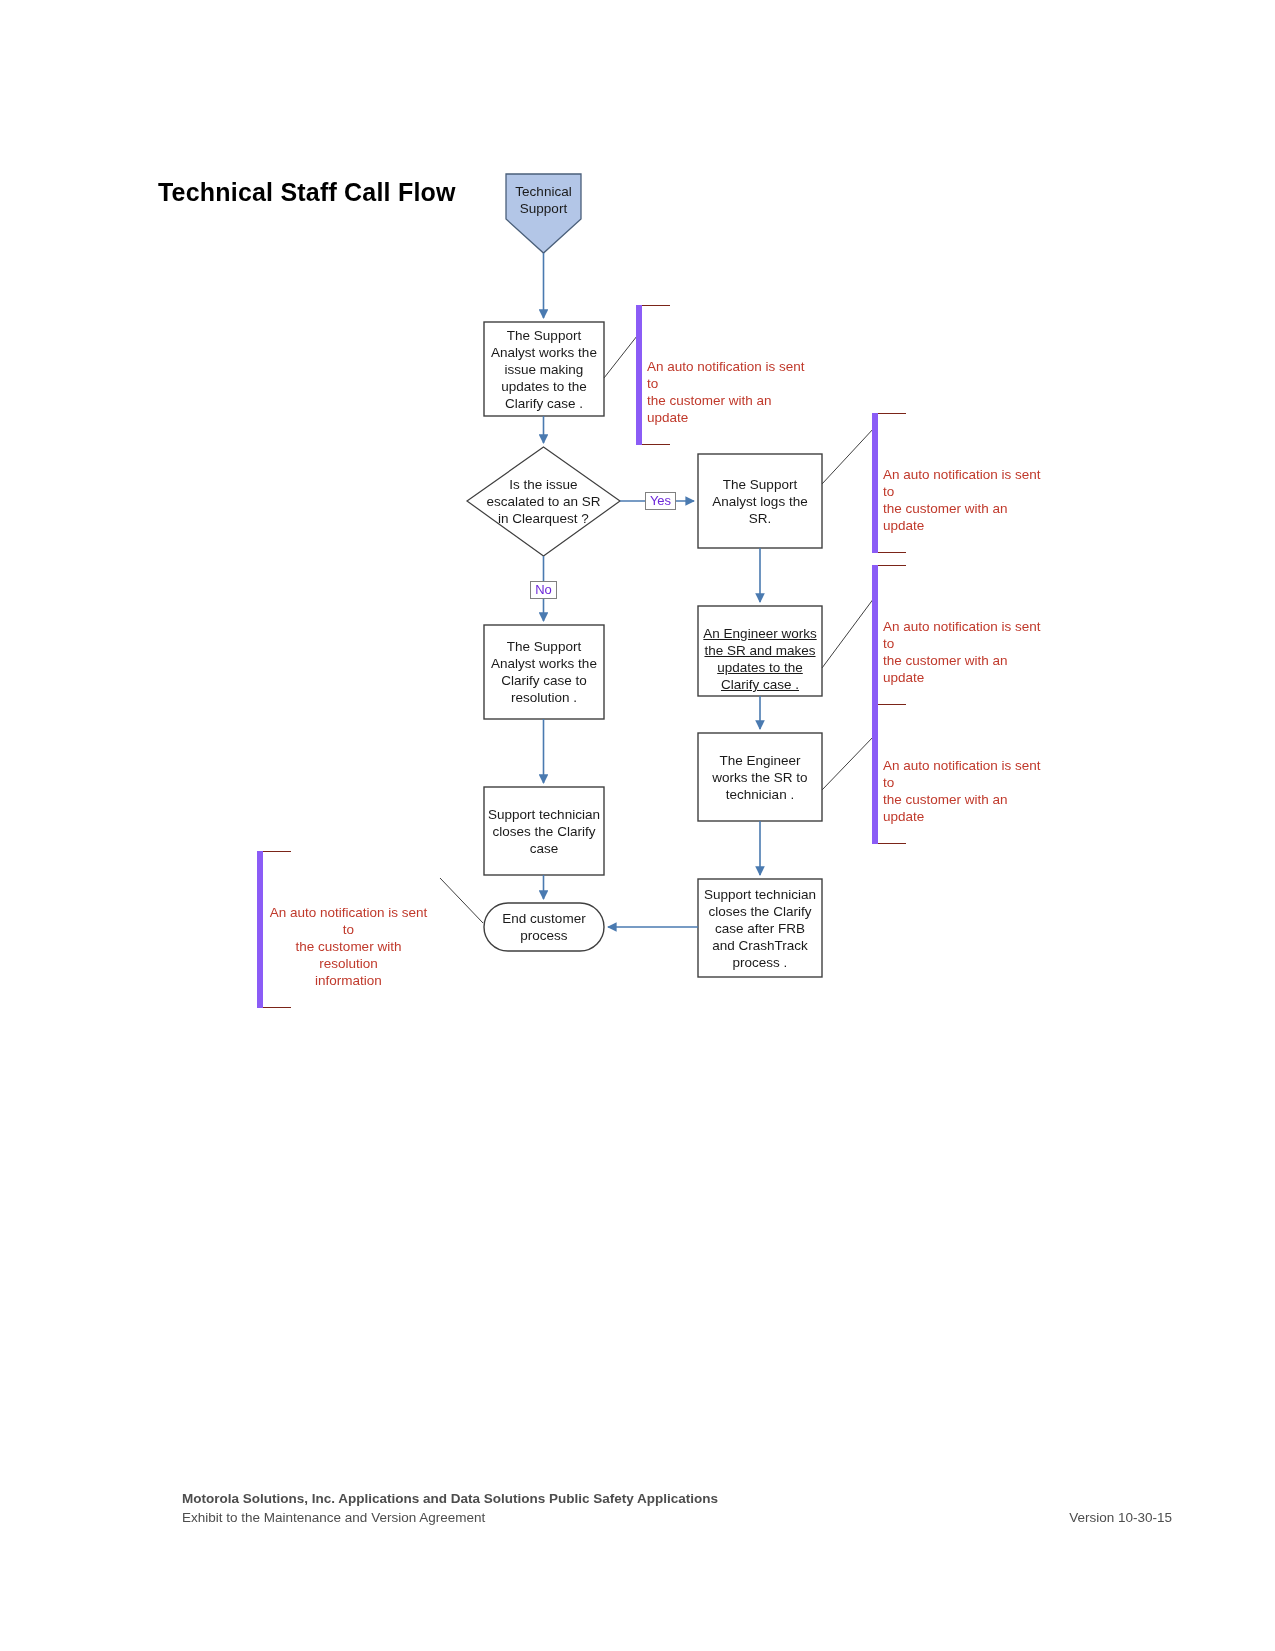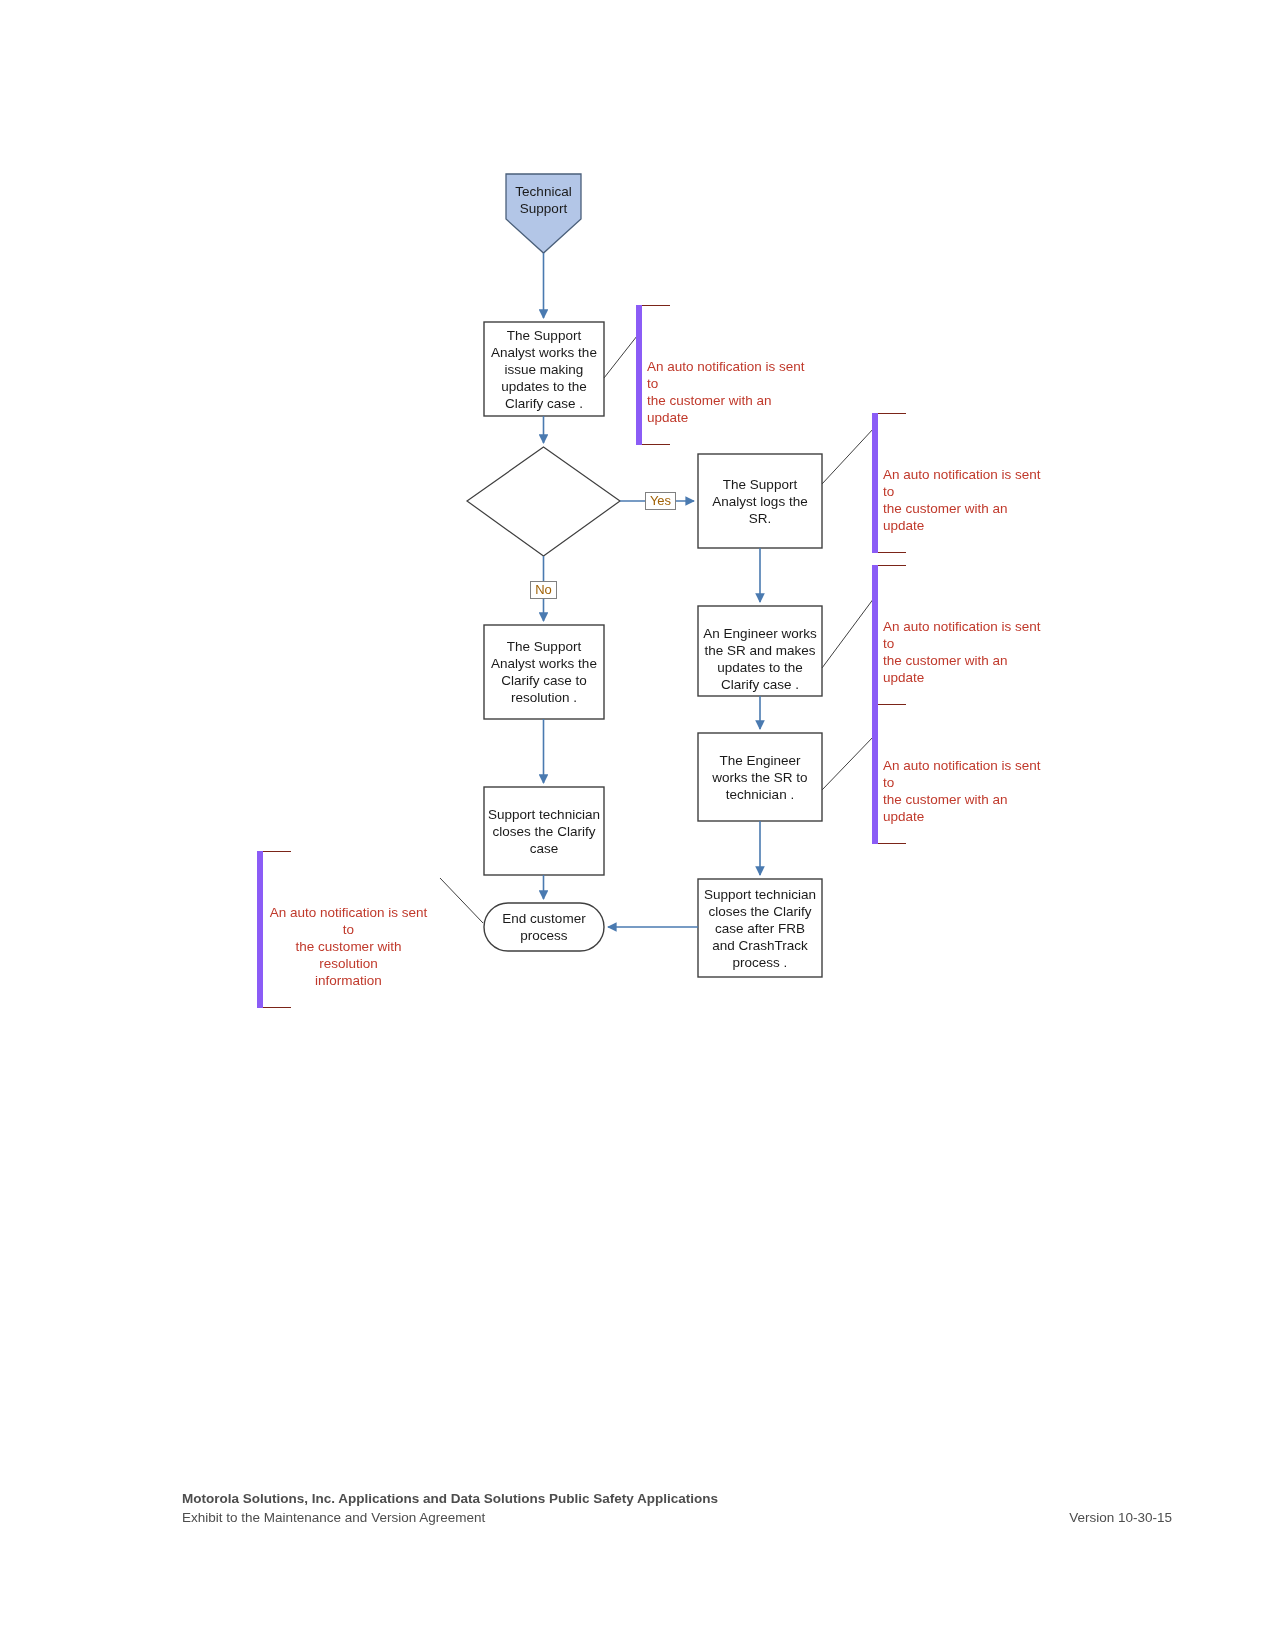--- a/index.html
+++ b/index.html
@@ -65,21 +65,21 @@
     line-height: 17px;
   }
 
   
   .edge-label {
     position: absolute;
     background: #ffffff;
     border: 1px solid #808080;
     font-size: 13px;
     line-height: 15px;
-    color: #a16207;
+    color: #6d28d9;
     padding: 0px 2px;
     box-sizing: border-box;
     text-align: center;
     white-space: nowrap;
   }
 
   
   .annotation {
     position: absolute;
     color: #c0392b;
@@ -129,20 +129,21 @@
     line-height: 19px;
   }
   #footer .line2 { font-size: 13.5px; }
   #footer .version { font-size: 13.5px; }
 </style>
 </head>
 <body>
 
 <div id="page">
 
+  <div id="diagram-title">Technical Staff Call Flow</div>
 
   <svg id="flow-svg" viewBox="0 0 1275 1651" xmlns="http://www.w3.org/2000/svg">
     <defs>
       <marker id="arrowBlue" viewBox="0 0 10 10" refX="9" refY="5" markerWidth="6" markerHeight="6" orient="auto-start-reverse">
         <path d="M 0 0 L 10 5 L 0 10 z" fill="#4a7ab0"></path>
       </marker>
     </defs>
 
     <polygon points="506,174 581,174 581,219 543.5,253 506,219" fill="#b3c6e7" stroke="#4a5f7a" stroke-width="1.3"></polygon>
 
@@ -193,31 +194,34 @@
 
   <div class="node-text start-text" style="left:506px; top:178px; width:75px; height:44px;">Technical
 Support</div>
 
   <div class="node-text" style="left:484px; top:322px; width:120px; height:94px;">The Support
 Analyst works the
 issue making
 updates to the
 Clarify case .</div>
 
+  <div class="node-text decision-text" style="left:472px; top:471px; width:143px; height:60px;">Is the issue
+escalated to an SR
+in Clearquest ?</div>
 
   <div class="node-text" style="left:698px; top:454px; width:124px; height:94px;">The Support
 Analyst logs the
 SR.</div>
 
   <div class="node-text" style="left:484px; top:625px; width:120px; height:94px;">The Support
 Analyst works the
 Clarify case  to
 resolution .</div>
 
-  <div class="node-text" style="left:698px; top:606px; width:124px; height:106px;">An Engineer works
+  <div class="node-text" style="left:698px; top:606px; width:124px; height:106px;text-decoration:underline;">An Engineer works
 the SR and makes
 updates to the
 Clarify case .</div>
 
   <div class="node-text" style="left:484px; top:787px; width:120px; height:88px;">Support technician
 closes the Clarify
 case</div>
 
   <div class="node-text" style="left:698px; top:733px; width:124px; height:88px;">The Engineer
 works the SR to

